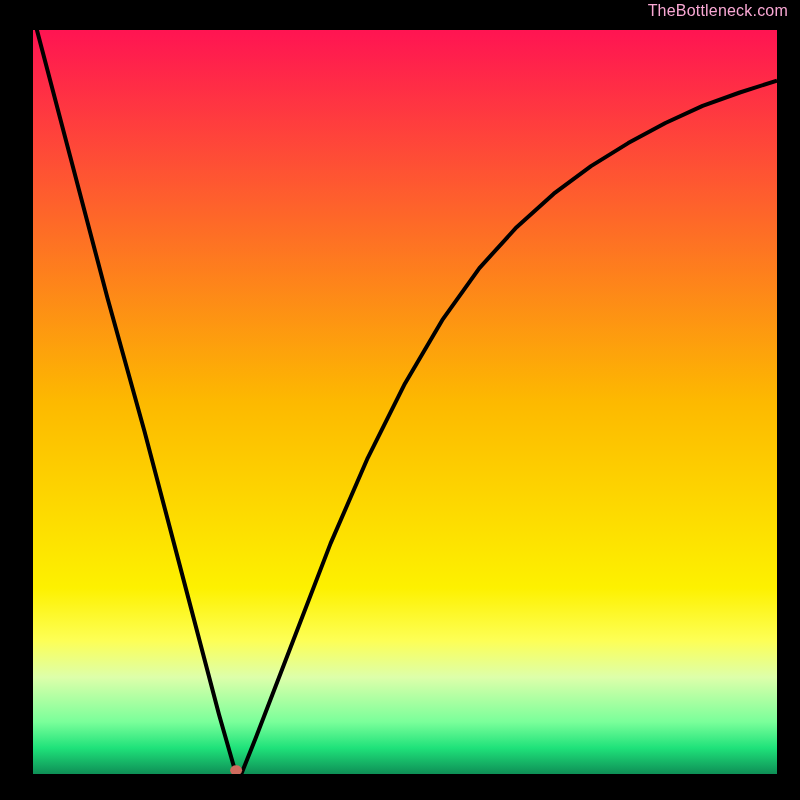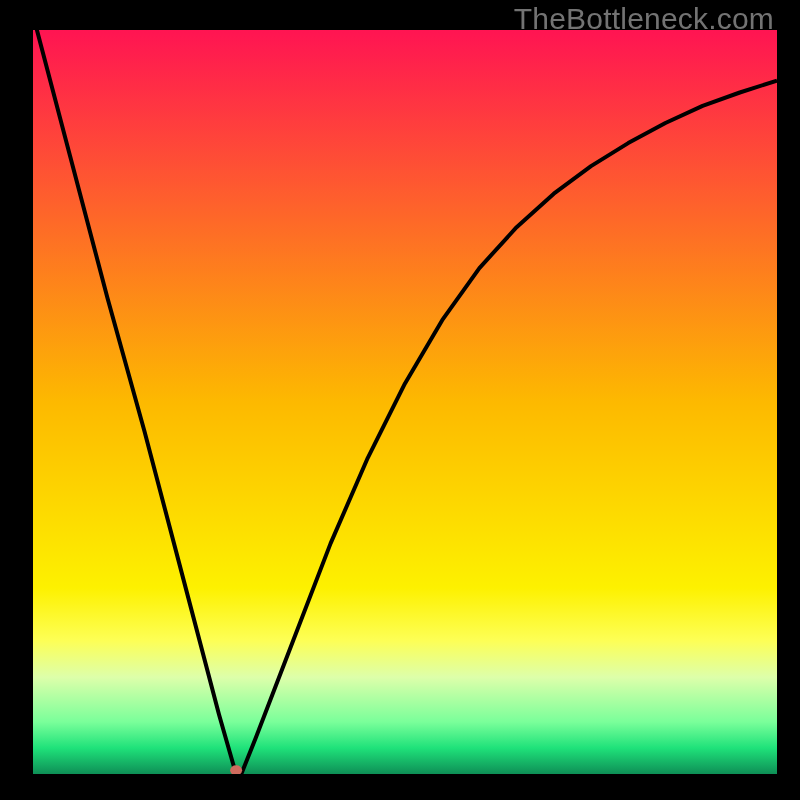--- a/index.html
+++ b/index.html
@@ -13,23 +13,23 @@
   }
   .frame {
     position: relative;
     width: 800px;
     height: 800px;
     background: #000;
   }
   .watermark {
     position: absolute;
     top: 2px;
-    right: 26px;
-    color: #737373;
-    font-size: 30px;
+    right: 12px;
+    color: #f9a8d4;
+    font-size: 16px;
     font-weight: 500;
     letter-spacing: 0.2px;
     z-index: 5;
   }
   .plot-wrap {
     position: absolute;
     left: 33px;
     top: 30px;
     width: 744px;
     height: 744px;

